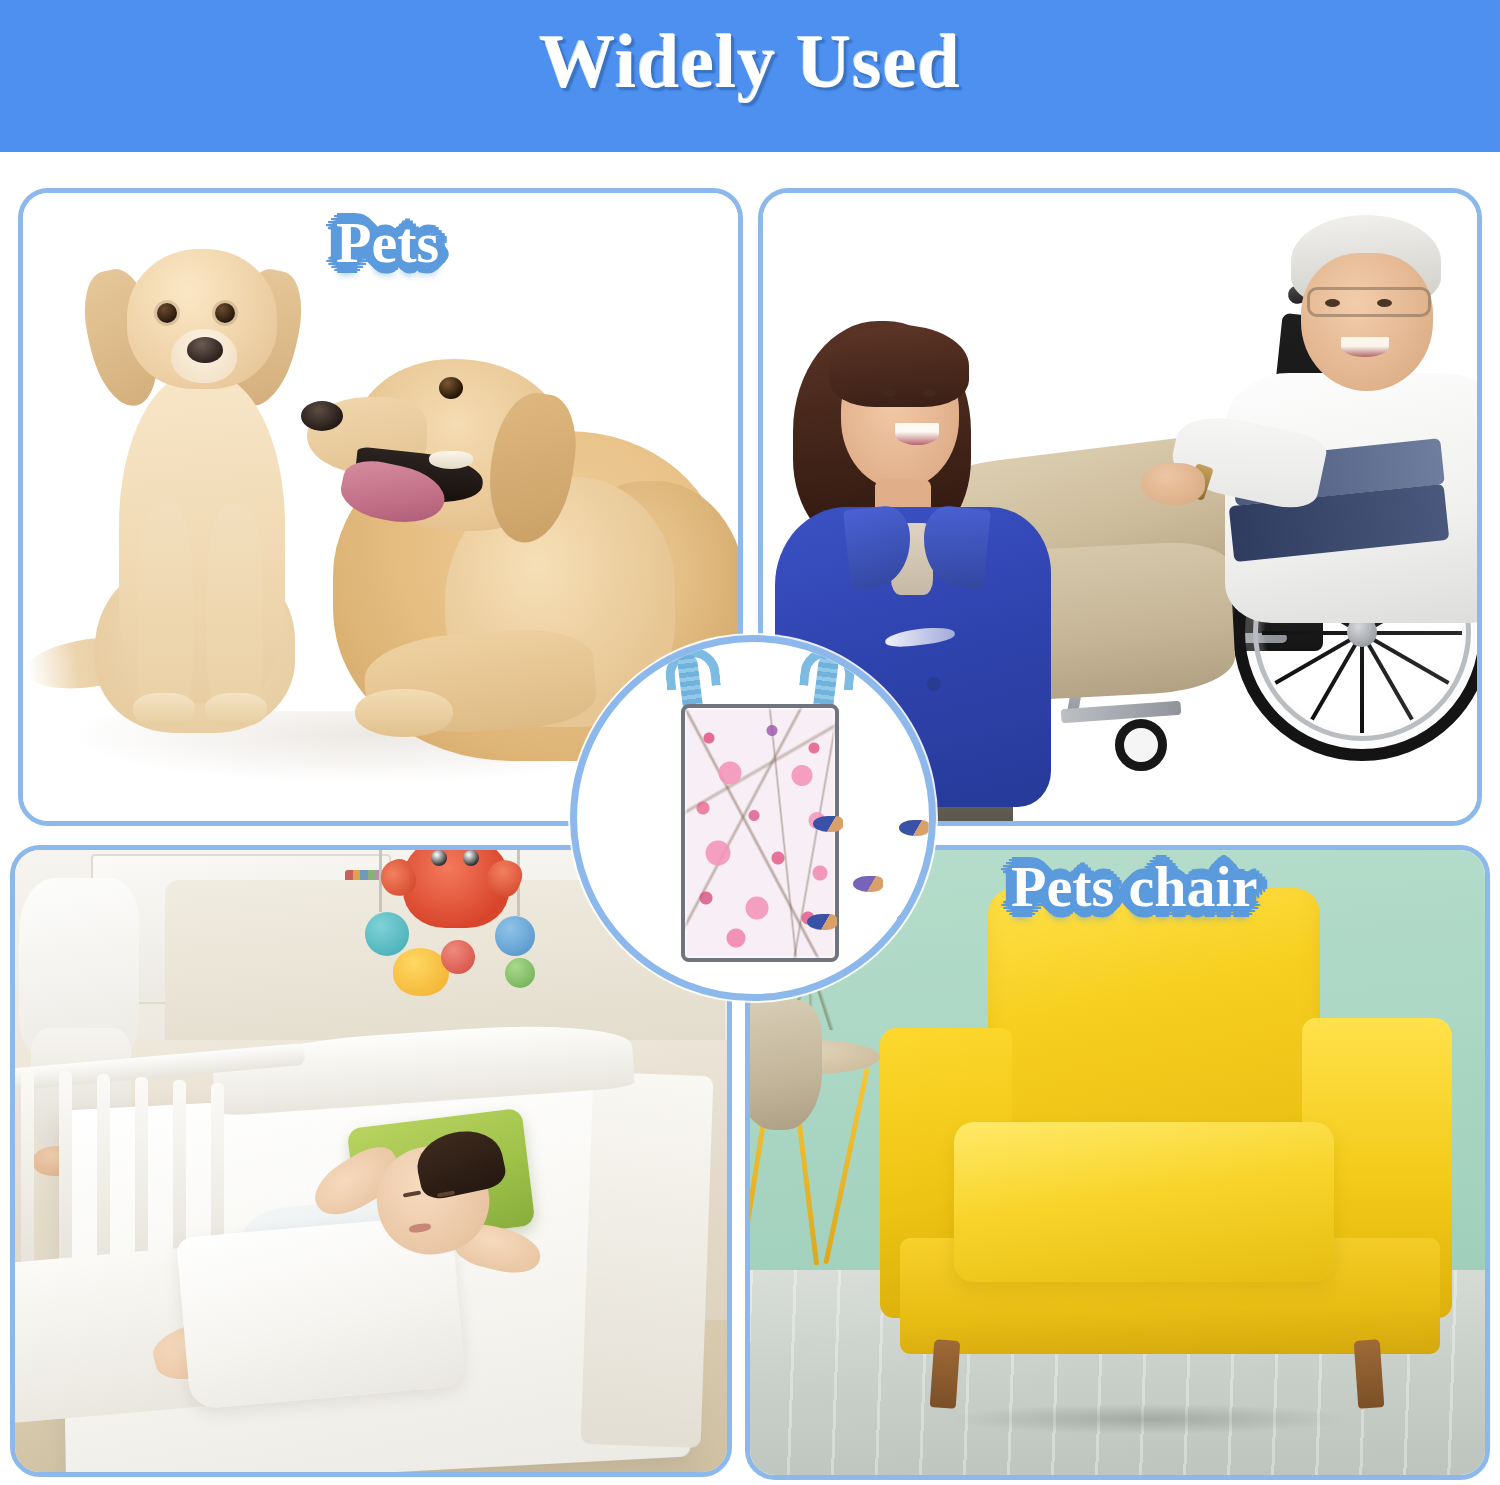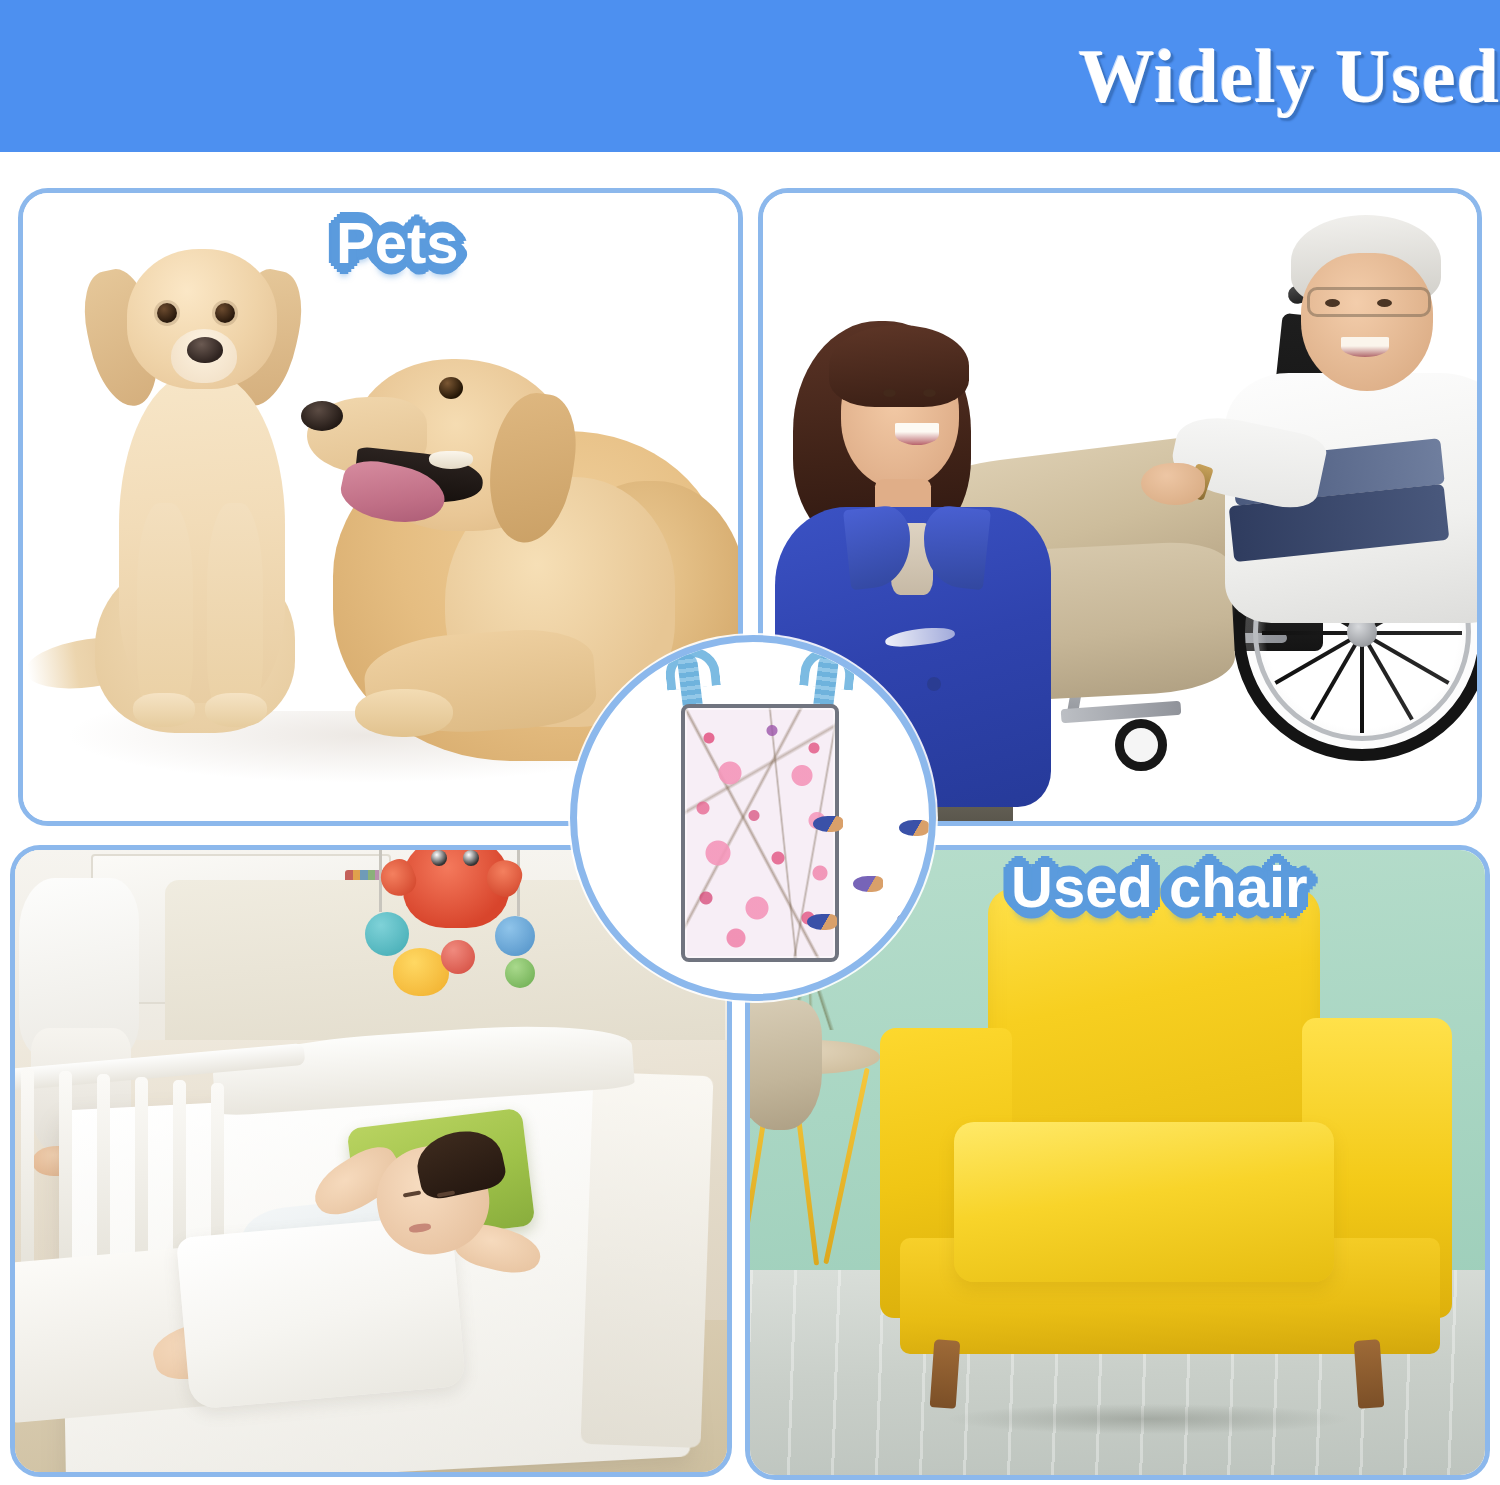--- a/index.html
+++ b/index.html
@@ -23,23 +23,23 @@
   
   .header-band {
     position: absolute;
     left: 0; top: 0;
     width: 1500px;
     height: 152px;
     background: #4d90f0;
   }
   .header-title {
     position: absolute;
-    left: 0; top: 33px;
+    left: 0; top: 18px;
     width: 1500px;
-    text-align: right;
+    text-align: center;
     font-family: "Liberation Serif", "DejaVu Serif", serif;
     font-weight: bold;
     font-size: 76px;
     letter-spacing: 1px;
     color: #ffffff;
     text-shadow:
        2px  2px 0 #3a74c4,
        3px  3px 2px rgba(30,70,130,0.45),
       -1px -1px 0 rgba(255,255,255,0.7);
   }
@@ -56,21 +56,21 @@
   .panel-wheelchair  { left: 758px; top: 188px;  width: 724px; height: 638px; }
   .panel-cot         { left: 10px;  top: 845px;  width: 722px; height: 632px; }
   .panel-sofa        { left: 745px; top: 845px;  width: 745px; height: 635px; }
 
   .scene { position: absolute; inset: 0; overflow: hidden; }
 
   
   .sticker {
     position: absolute;
     z-index: 40;
-    font-family: Liberation Sans, sans-serif;
+    font-family: Liberation Serif, serif;
     font-weight: bold;
     font-size: 58px;
     line-height: 1;
     color: #ffffff;
     white-space: nowrap;
     padding: 6px 16px;
     text-shadow:
       -8px  0    0 #5b9bdd,  8px  0    0 #5b9bdd,
        0   -8px  0 #5b9bdd,  0    8px  0 #5b9bdd,
       -6px -6px  0 #5b9bdd,  6px -6px  0 #5b9bdd,
@@ -947,21 +947,21 @@
         <div class="back"></div>
         <div class="armL"></div>
         <div class="armR"></div>
         <div class="base"></div>
         <div class="seat"></div>
         <div class="legw a"></div>
         <div class="legw b"></div>
       </div>
     </div>
   </div>
-  <div class="sticker sticker-sofa">Used chair</div>
+  <div class="sticker sticker-sofa">Pets chair</div>
 
   <div class="center-circle">
     <div class="prod">
       <div class="strap-loop l"></div>
       <div class="strap-loop r"></div>
       <div class="strap l"></div>
       <div class="strap r"></div>
       <div class="pad">
         <div class="bird b1"></div>
         <div class="bird b2"></div>

